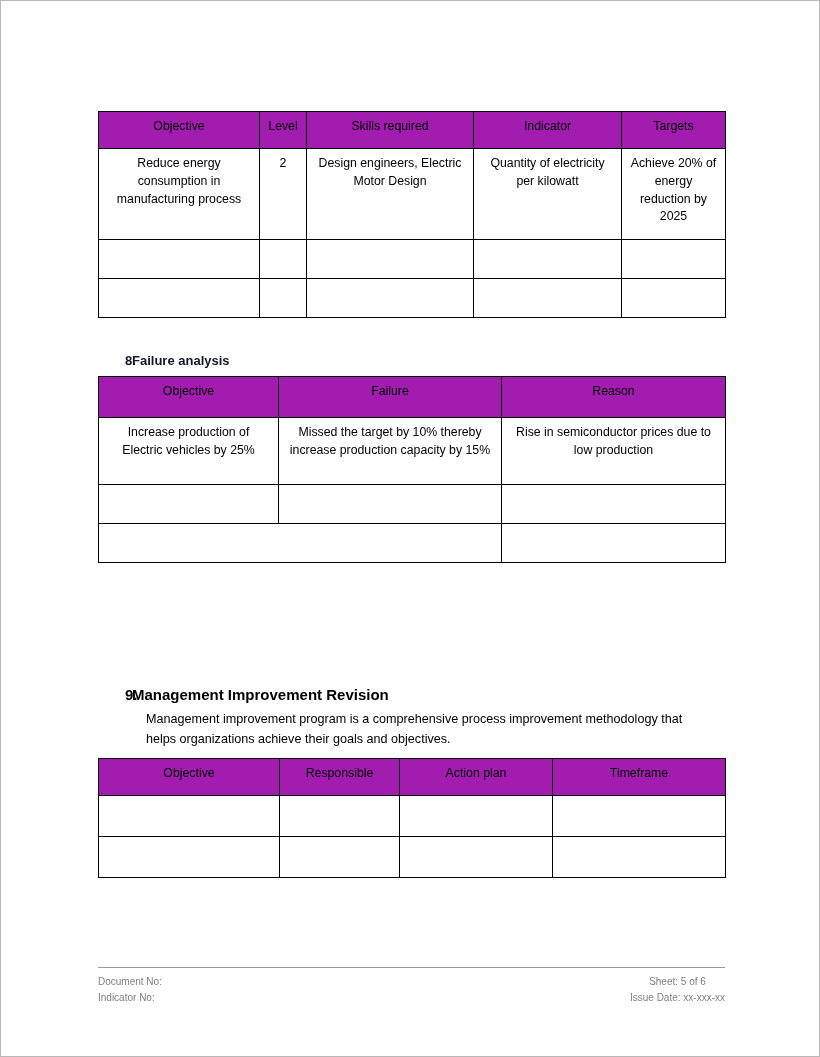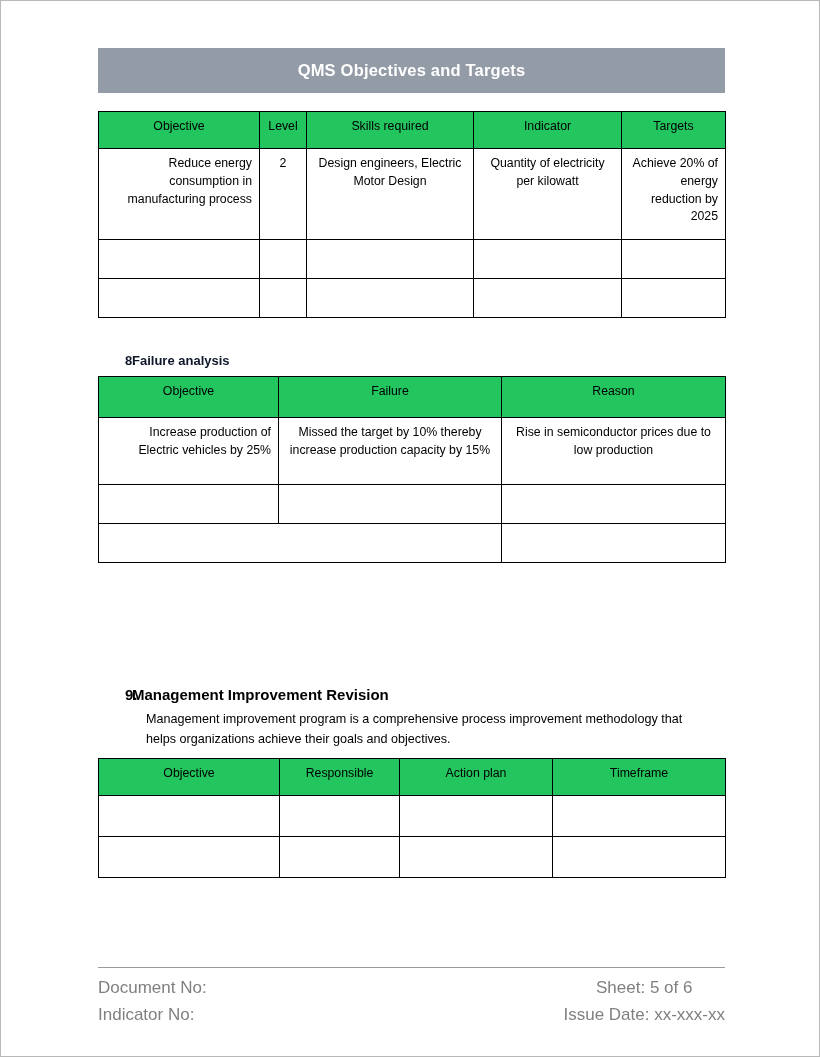--- a/index.html
+++ b/index.html
@@ -48,28 +48,28 @@
     color: #000000;
   }
   table.doc-table td, table.doc-table th {
     border: 1px solid #000000;
     padding: 6px 7px;
     vertical-align: top;
     line-height: 1.45;
     font-weight: normal;
   }
   th.hdr {
-    background: #22c55e;
+    background: #a21caf;
     text-align: center;
     font-weight: bold;
     vertical-align: middle;
     font-size: 12.3px;
   }
   td.ctr { text-align: center; }
-  td.lft { text-align: right; }
+  td.lft { text-align: center; }
   td.just { text-align: justify; text-align-last: left; }
 
   
   .table1-wrap { position: absolute; left: 97px; top: 110px; }
   .t1-hdr-row th { height: 24px; }
   .t1-r1 td { height: 78px; }
   .t1-empty td { height: 26px; }
 
   
   .sec8-head {
@@ -119,34 +119,31 @@
   .footer {
     position: absolute;
     left: 97px;
     top: 966px;
     width: 627px;
     border-top: 1px solid #9a9a9a;
     padding-top: 6px;
     display: flex;
     justify-content: space-between;
     color: #808080;
-    font-size: 17px;
+    font-size: 10px;
     line-height: 1.6;
   }
   .footer-left { text-align: left; }
   .footer-right { text-align: center; }
 </style>
 </head>
 <body>
 
 <div class="page">
 
-  <div class="title-banner">
-    <span class="title-banner-text">QMS Objectives and Targets</span>
-  </div>
 
   <div class="table1-wrap">
     <table class="doc-table">
       <colgroup>
         <col style="width:161px">
         <col style="width:47px">
         <col style="width:167px">
         <col style="width:148px">
         <col style="width:104px">
       </colgroup>

